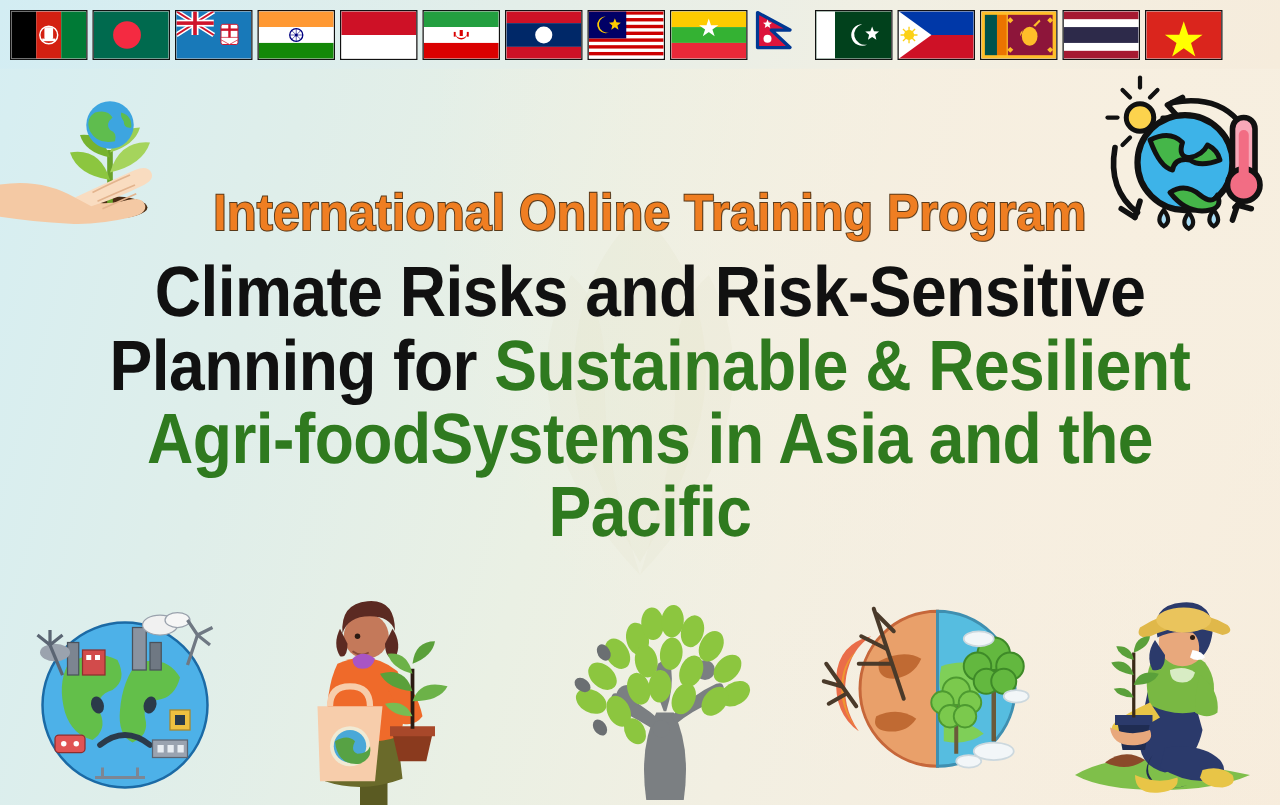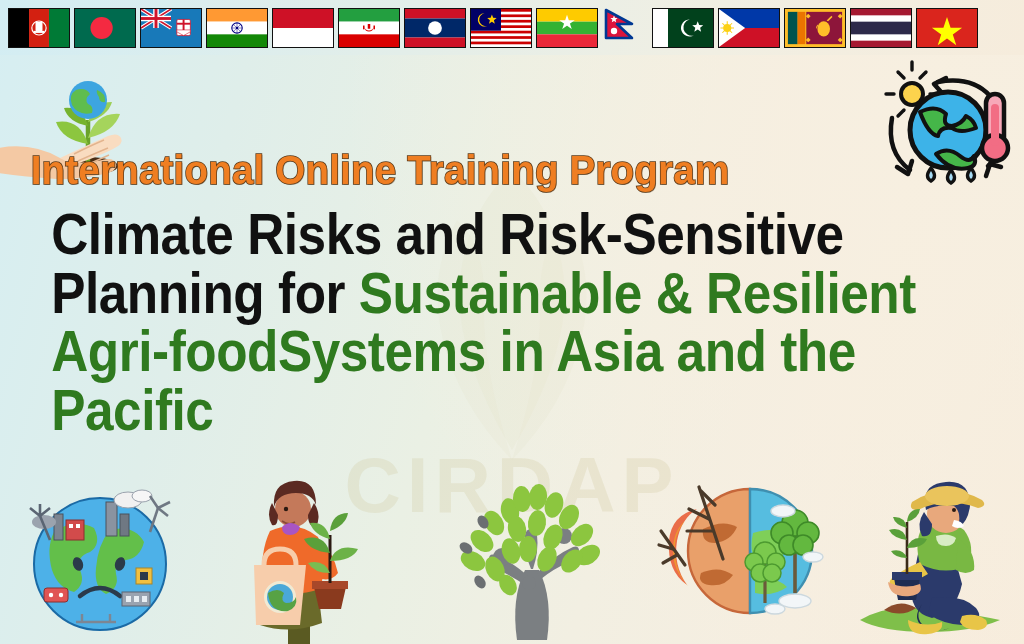--- a/index.html
+++ b/index.html
@@ -37,21 +37,21 @@
     font-family:"Liberation Sans", sans-serif;
     pointer-events:none;user-select:none;
   }
   .wm-leaf{
     position:absolute;left:50%;top:150px;transform:translateX(-50%);
     width:300px;height:320px;opacity:.16;pointer-events:none;
   }
 
   
   .headings{
-    position:absolute;left:0;right:0;top:150px;text-align:left;z-index:5;
+    position:absolute;left:16px;right:0;top:150px;text-align:center;z-index:5;
   }
   .kicker{
     font-family:"Liberation Sans Narrow","Liberation Sans",sans-serif;
     font-size:41px;font-weight:bold;color:#ef7e22;
     letter-spacing:.2px;line-height:1;margin:0 0 14px 0;
     transform:scaleX(.94);
     -webkit-text-stroke:1.6px #5a3a1a;
     paint-order:stroke fill;
     text-shadow:1px 1px 0 rgba(90,58,26,.35);
   }
@@ -267,21 +267,20 @@
   <div class="wm-leaf">
     <svg viewBox="0 0 300 320">
       <g fill="#b9b273">
         <path d="M150 20 q-45 40 -52 110 q-7 70 52 170 q59 -100 52 -170 q-7 -70 -52 -110z" opacity=".35"></path>
         <path d="M95 70 q-30 55 -14 120 q16 65 69 120 q-30 -95 -28 -155 q2 -60 -27 -85z" opacity=".3"></path>
         <path d="M205 70 q30 55 14 120 q-16 65 -69 120 q30 -95 28 -155 q-2 -60 27 -85z" opacity=".3"></path>
       </g>
     </svg>
   </div>
 
-  <div class="watermark">CIRDAP</div>
 
   <div class="headings">
     <div class="kicker">International Online Training Program</div>
     <div class="title-line">
       <span class="t-black">Climate Risks and Risk-Sensitive</span>
     </div>
     <div class="title-line">
       <span class="t-black">Planning for </span><span class="t-green">Sustainable &amp; Resilient</span>
     </div>
     <div class="title-line">

